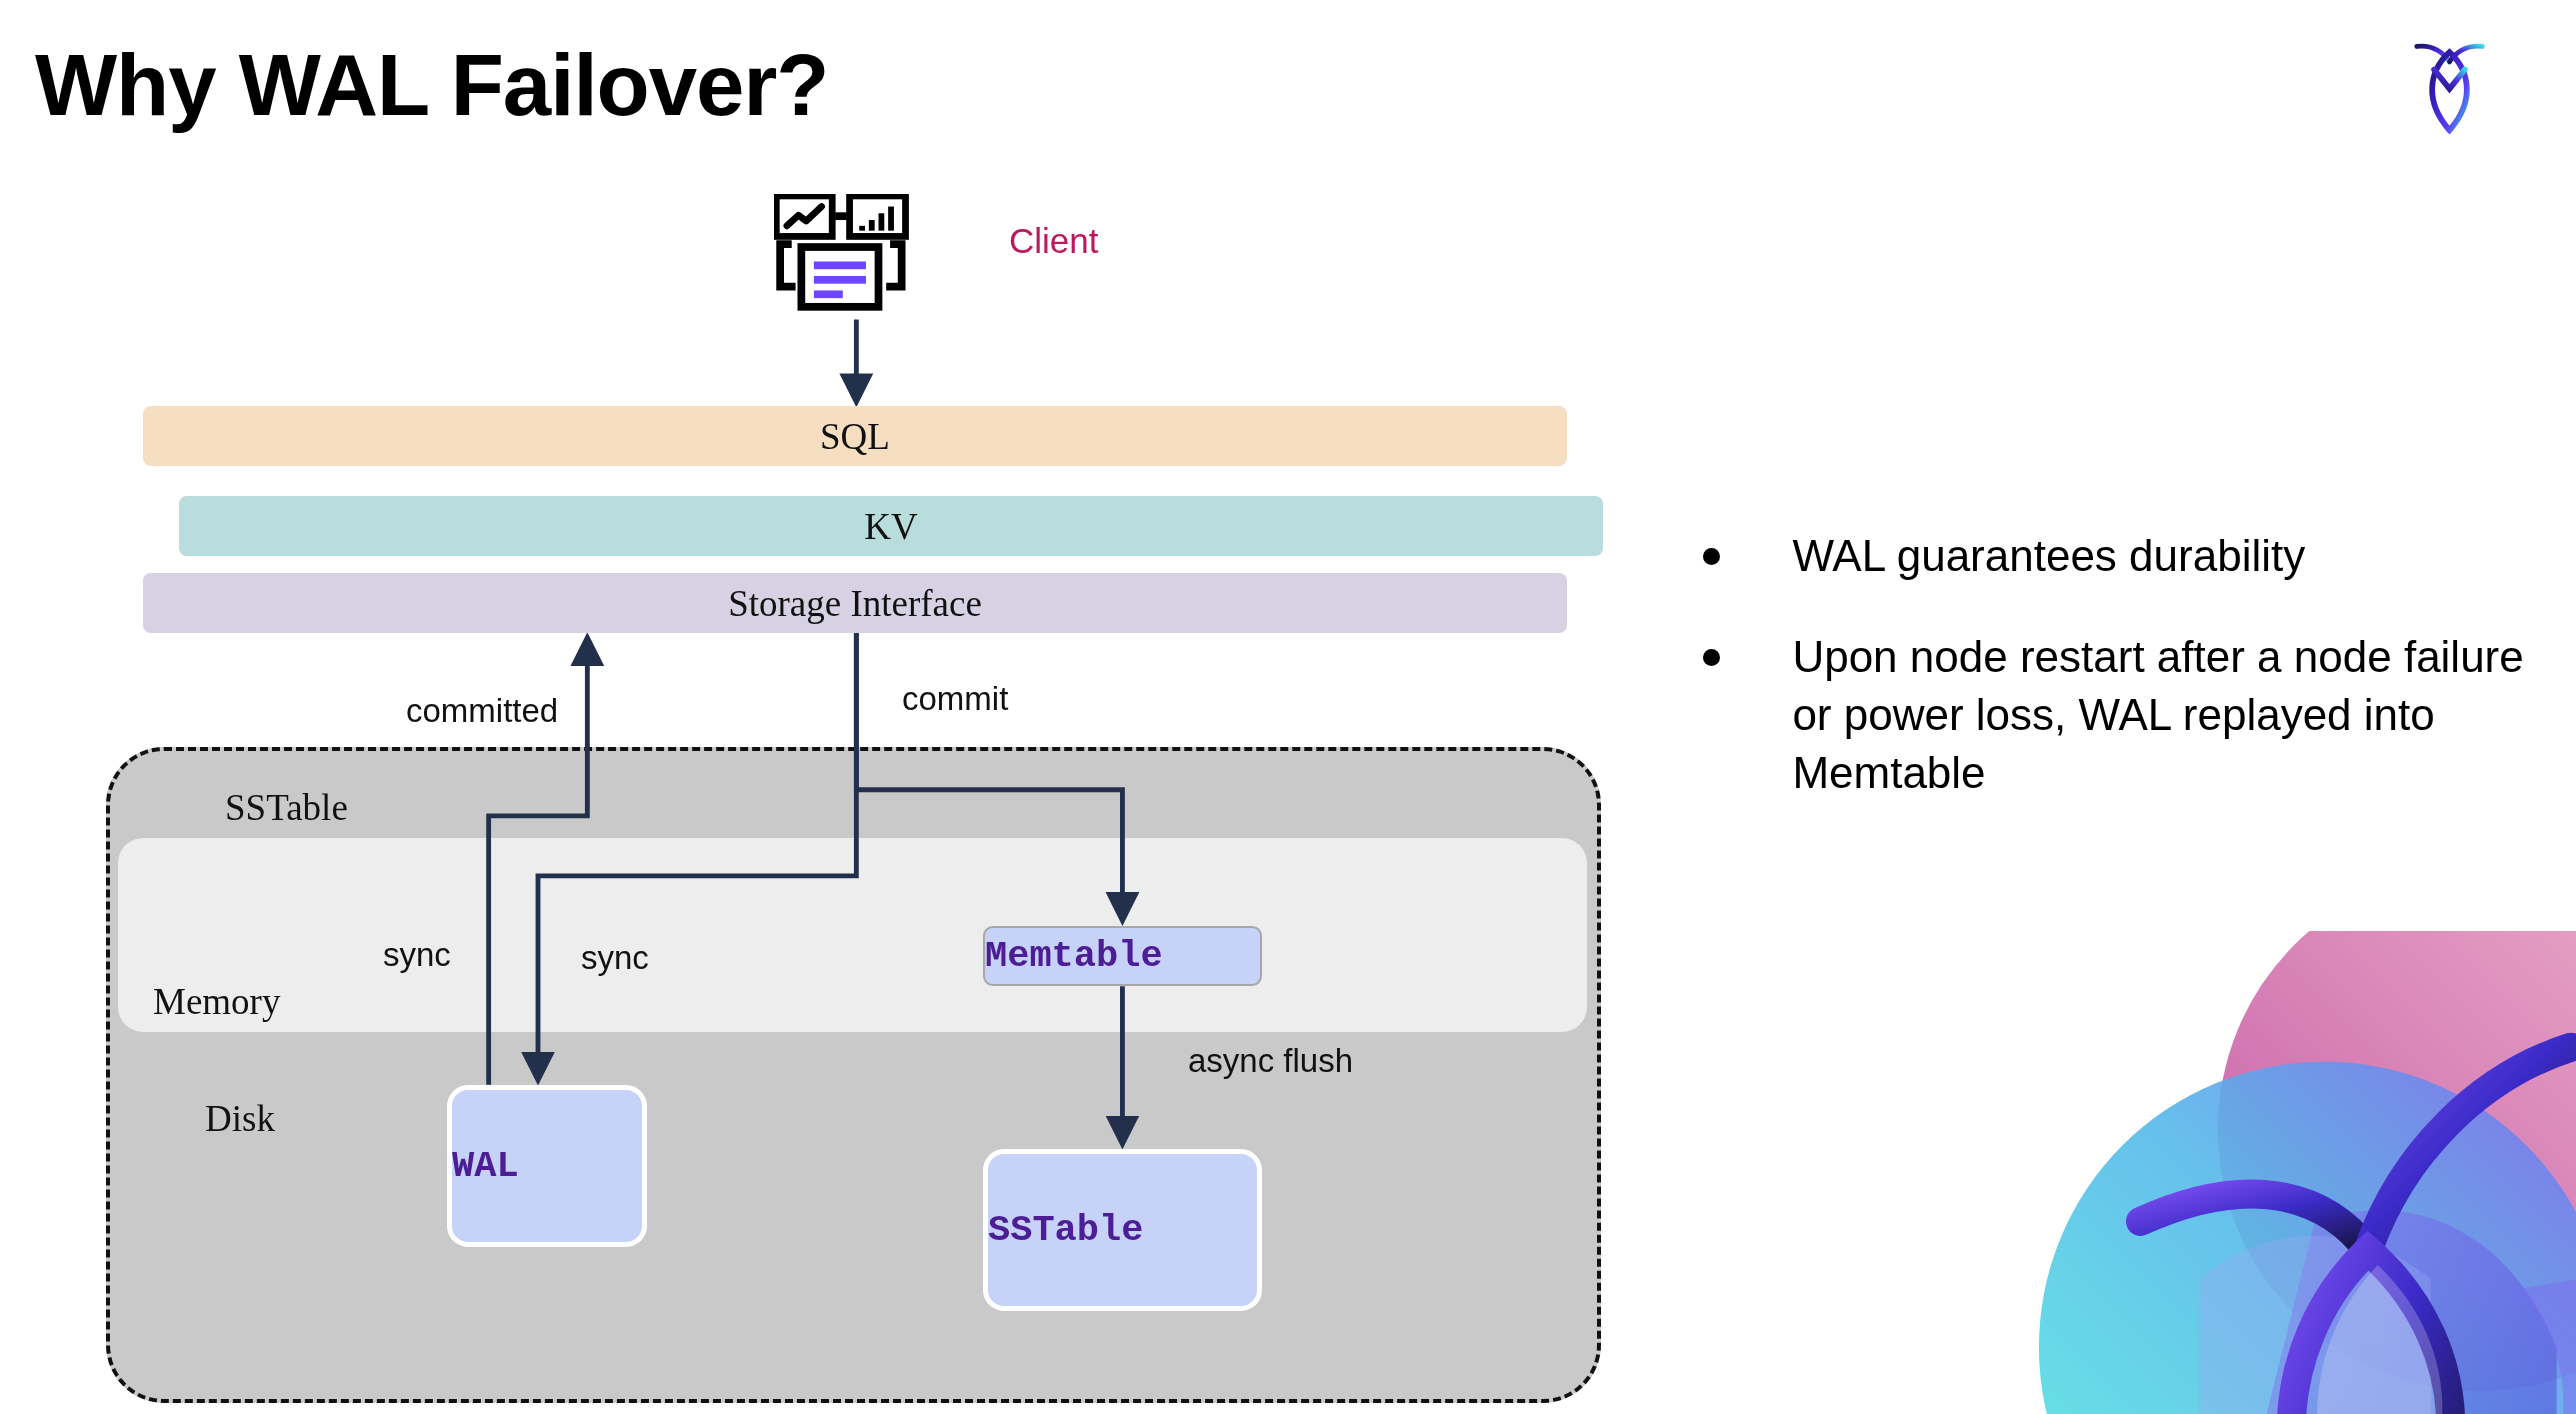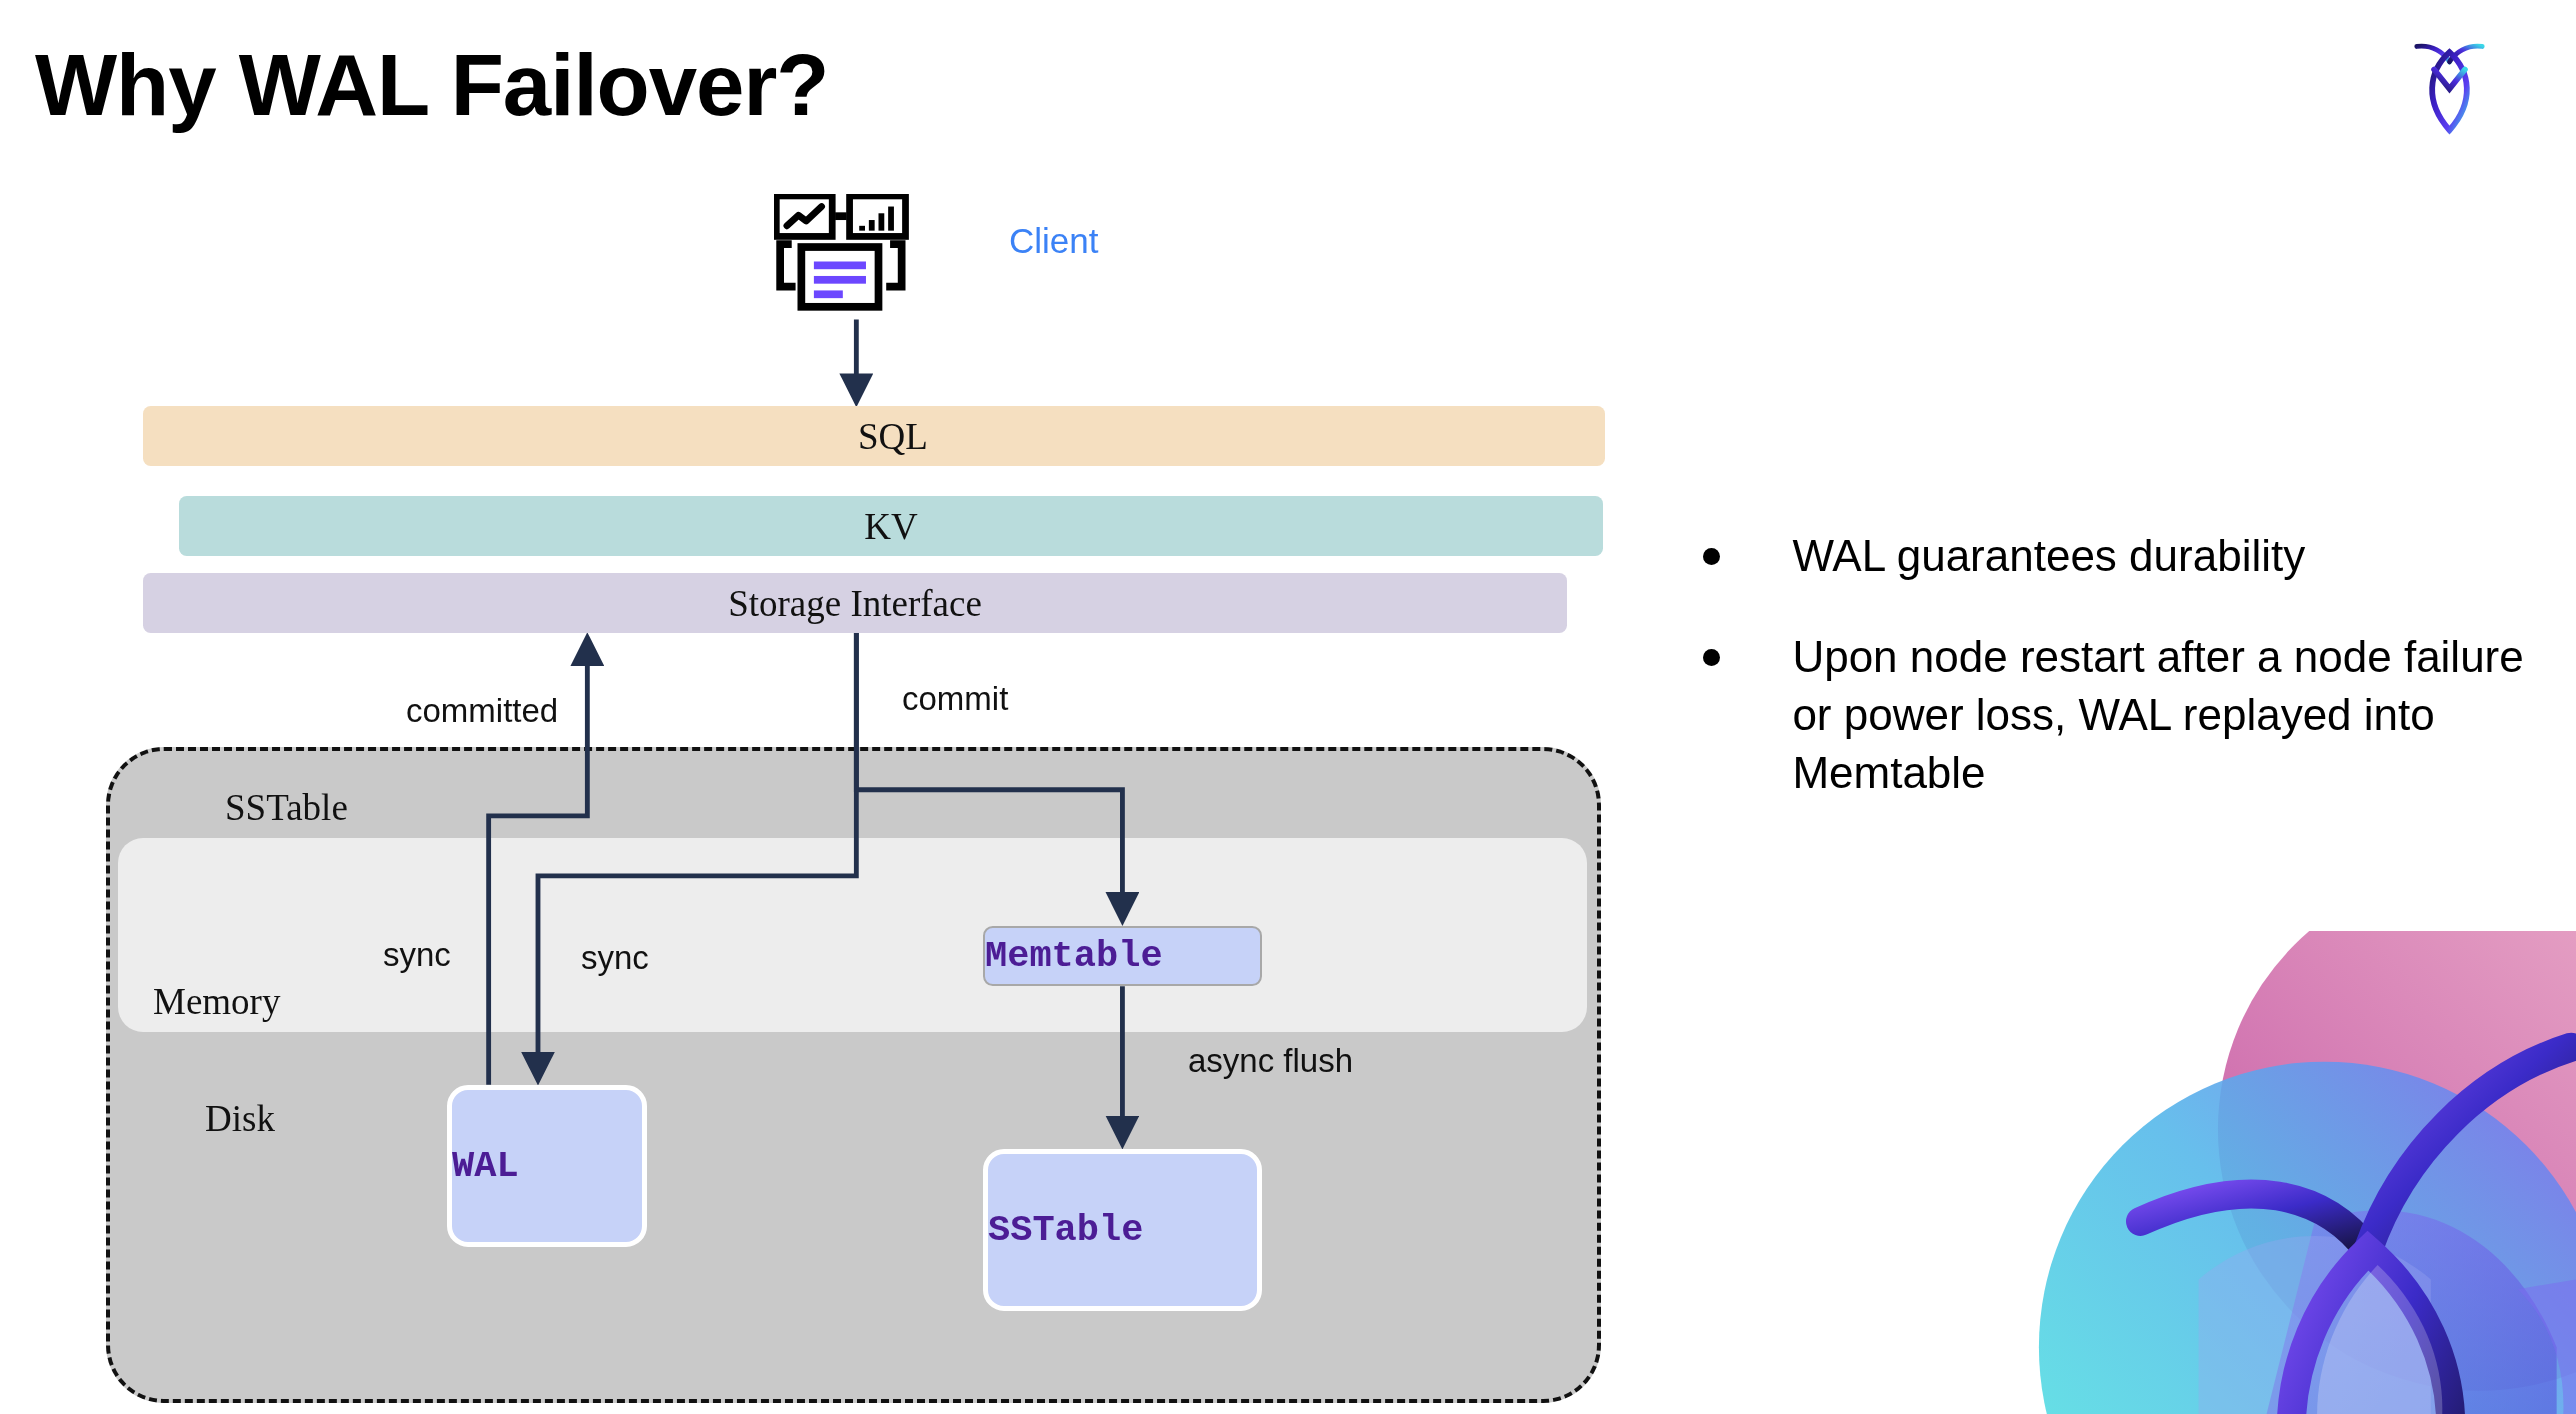--- a/index.html
+++ b/index.html
@@ -62,21 +62,21 @@
     left: 774px;
     top: 194px;
     width: 155px;
     height: 135px;
   }
   #client-label {
     position: absolute;
     left: 1009px;
     top: 221px;
     font-size: 35px;
-    color: #3b82f6;
+    color: #be185d;
     font-family: "Liberation Sans", sans-serif;
     white-space: nowrap;
   }
 
   
   .layer-bar {
     position: absolute;
     left: 143px;
     width: 1424px;
     height: 60px;
@@ -282,21 +282,21 @@
 
     <path d="M505 1121 L505 843 L607 843 L607 662" fill="none" stroke="#22304c" stroke-width="5" marker-end="url(#arrowEnd)"></path>
 
     <path d="M885 654 L885 816 L1160 816 L1160 948" fill="none" stroke="#22304c" stroke-width="5" marker-end="url(#arrowEnd)"></path>
 
     <path d="M885 654 L885 905 L556 905 L556 1113" fill="none" stroke="#22304c" stroke-width="5" marker-end="url(#arrowEnd)"></path>
 
     <path d="M1160 1019 L1160 1179" fill="none" stroke="#22304c" stroke-width="5" marker-end="url(#arrowEnd)"></path>
   </svg>
 
-  <div class="layer-bar" id="layer-sql" style="background:#f5dfc0;padding-left:38px;">
+  <div class="layer-bar" id="layer-sql" style="background:#f5dfc0;">
     <span>SQL</span>
   </div>
   <div class="layer-bar" id="layer-kv" style="background:#b9dcdc;">
     <span>KV</span>
   </div>
   <div class="layer-bar" id="layer-si" style="background:#d6d1e3;">
     <span>Storage Interface</span>
   </div>
 
   <div id="client-icon">

